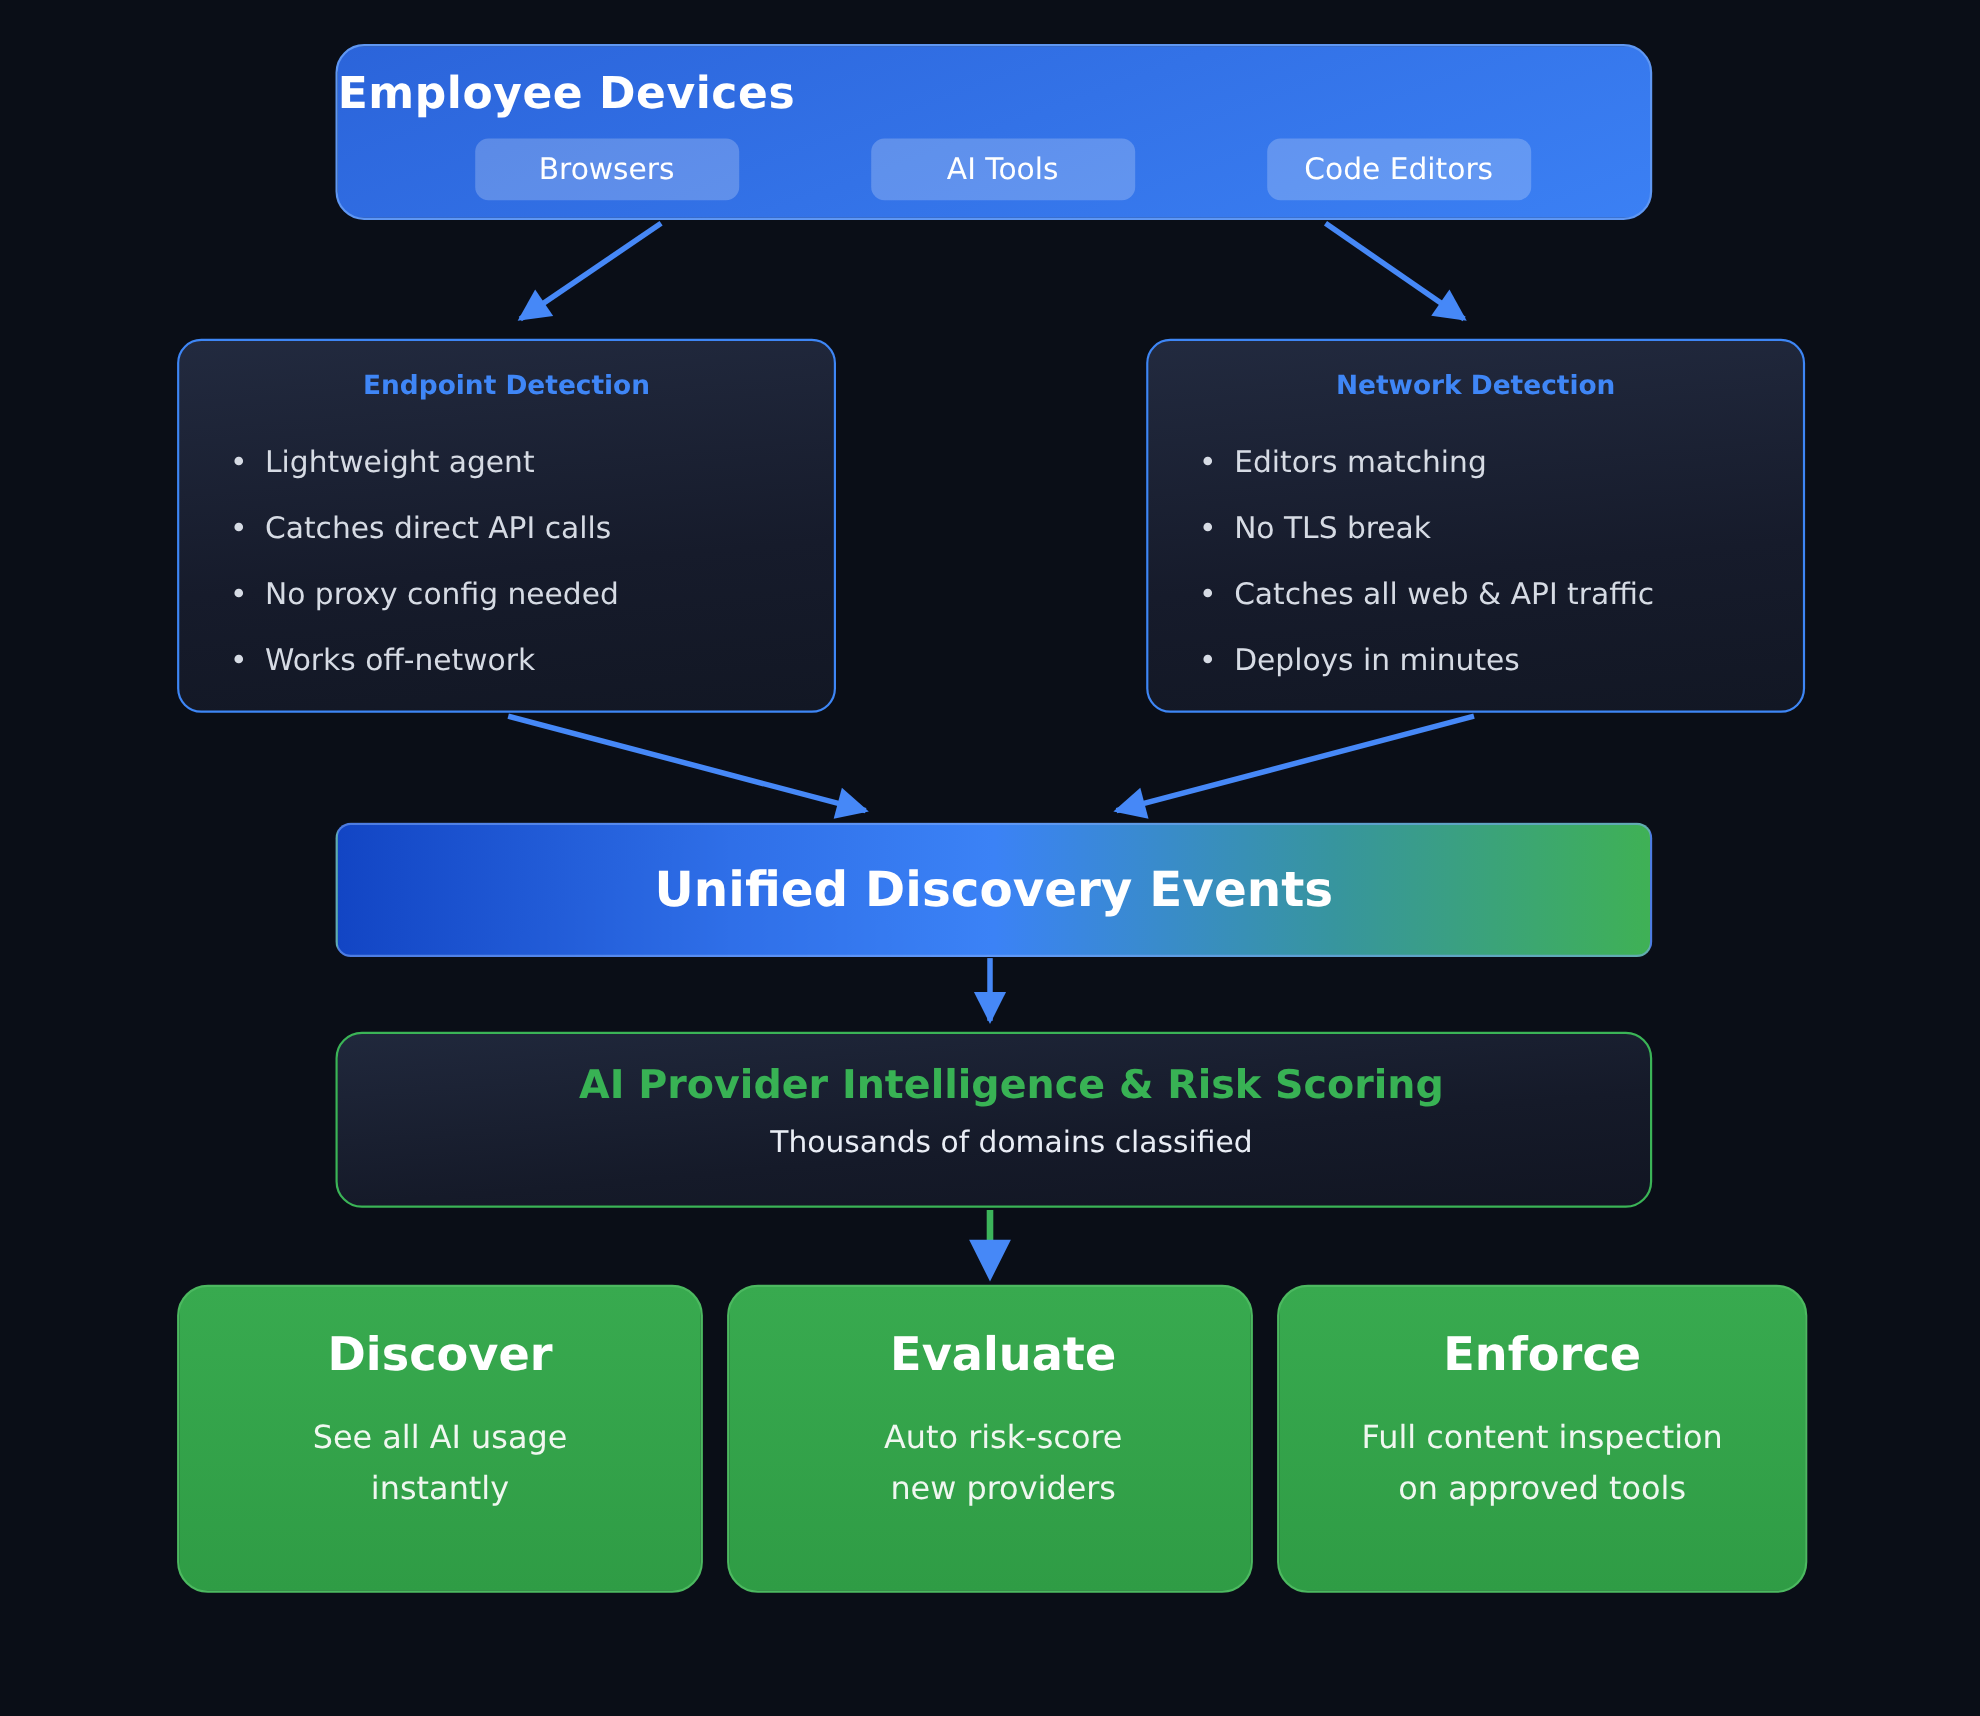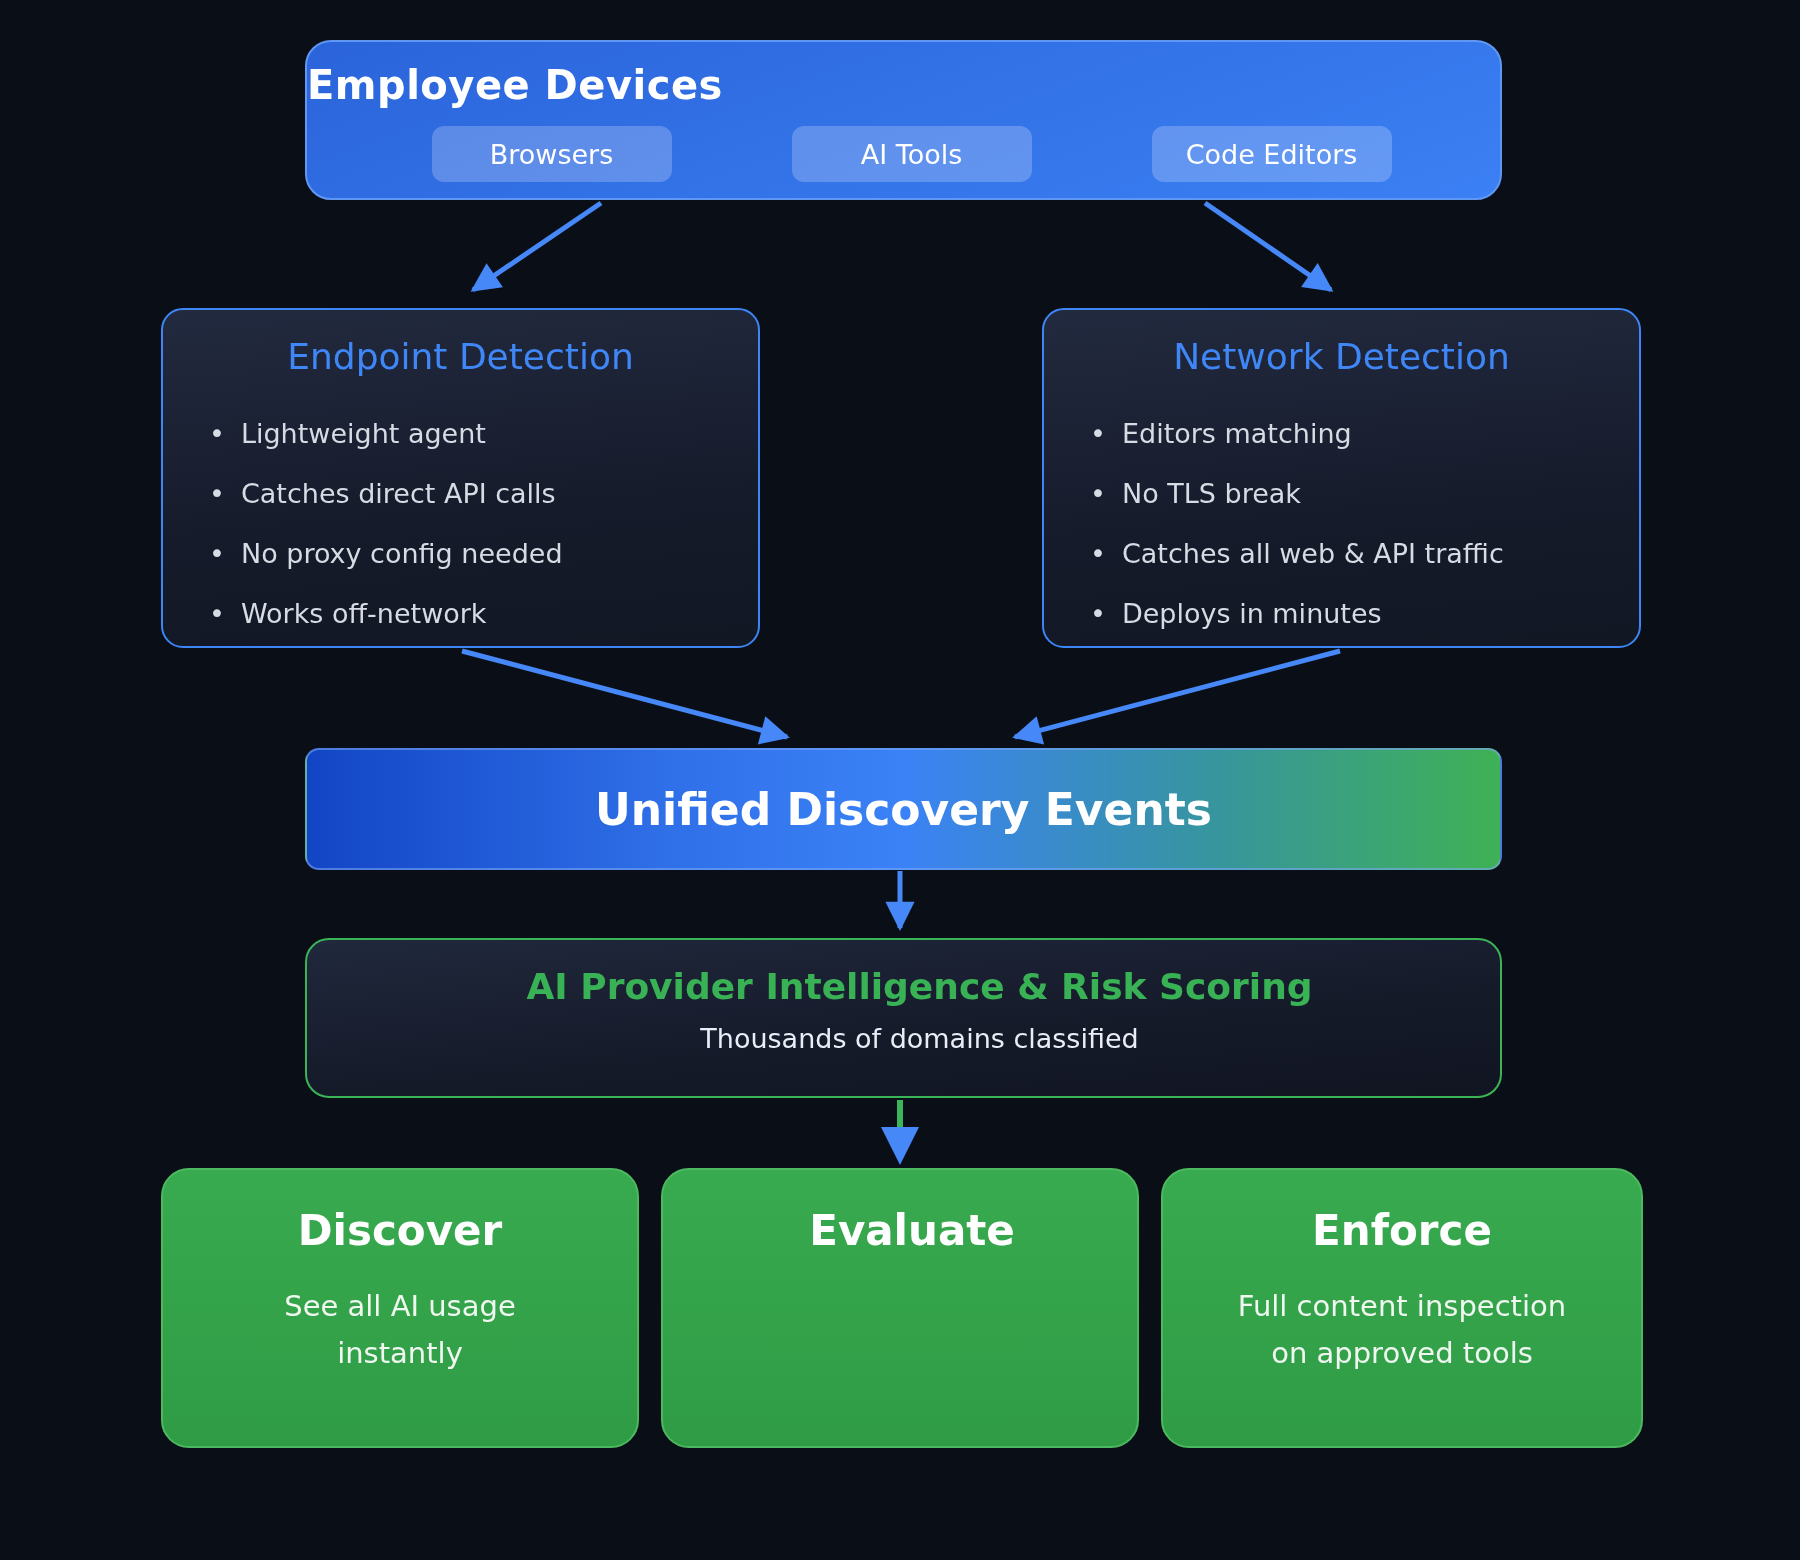--- a/index.html
+++ b/index.html
@@ -62,22 +62,22 @@
     box-sizing: border-box;
     border: 2px solid #3e86f5;
     border-radius: 22px;
     background: linear-gradient(175deg, #222a3f 0%, #161b2b 60%, #121724 100%);
   }
   .panel.left  { left: 161px; }
   .panel.right { left: 1042px; }
   .panel-title {
     margin-top: 26px;
     text-align: center;
-    font-size: 36px;
-    font-weight: normal;
+    font-size: 24px;
+    font-weight: bold;
     color: #3f86f6;
   }
   .panel ul {
     list-style: none;
     margin: 26px 0 0 0;
     padding: 0 0 0 46px;
   }
   .panel li {
     height: 60px;
     display: flex;
@@ -235,20 +235,22 @@
     <div class="risk-sub">Thousands of domains classified</div>
   </div>
 
   <div class="card c1">
     <div class="card-title">Discover</div>
     <div class="card-body">See all AI usage
 instantly</div>
   </div>
   <div class="card c2">
     <div class="card-title">Evaluate</div>
+    <div class="card-body">Auto risk-score
+new providers</div>
   </div>
   <div class="card c3">
     <div class="card-title">Enforce</div>
     <div class="card-body">Full content inspection
 on approved tools</div>
   </div>
 
 </div>
 
 </body></html>

